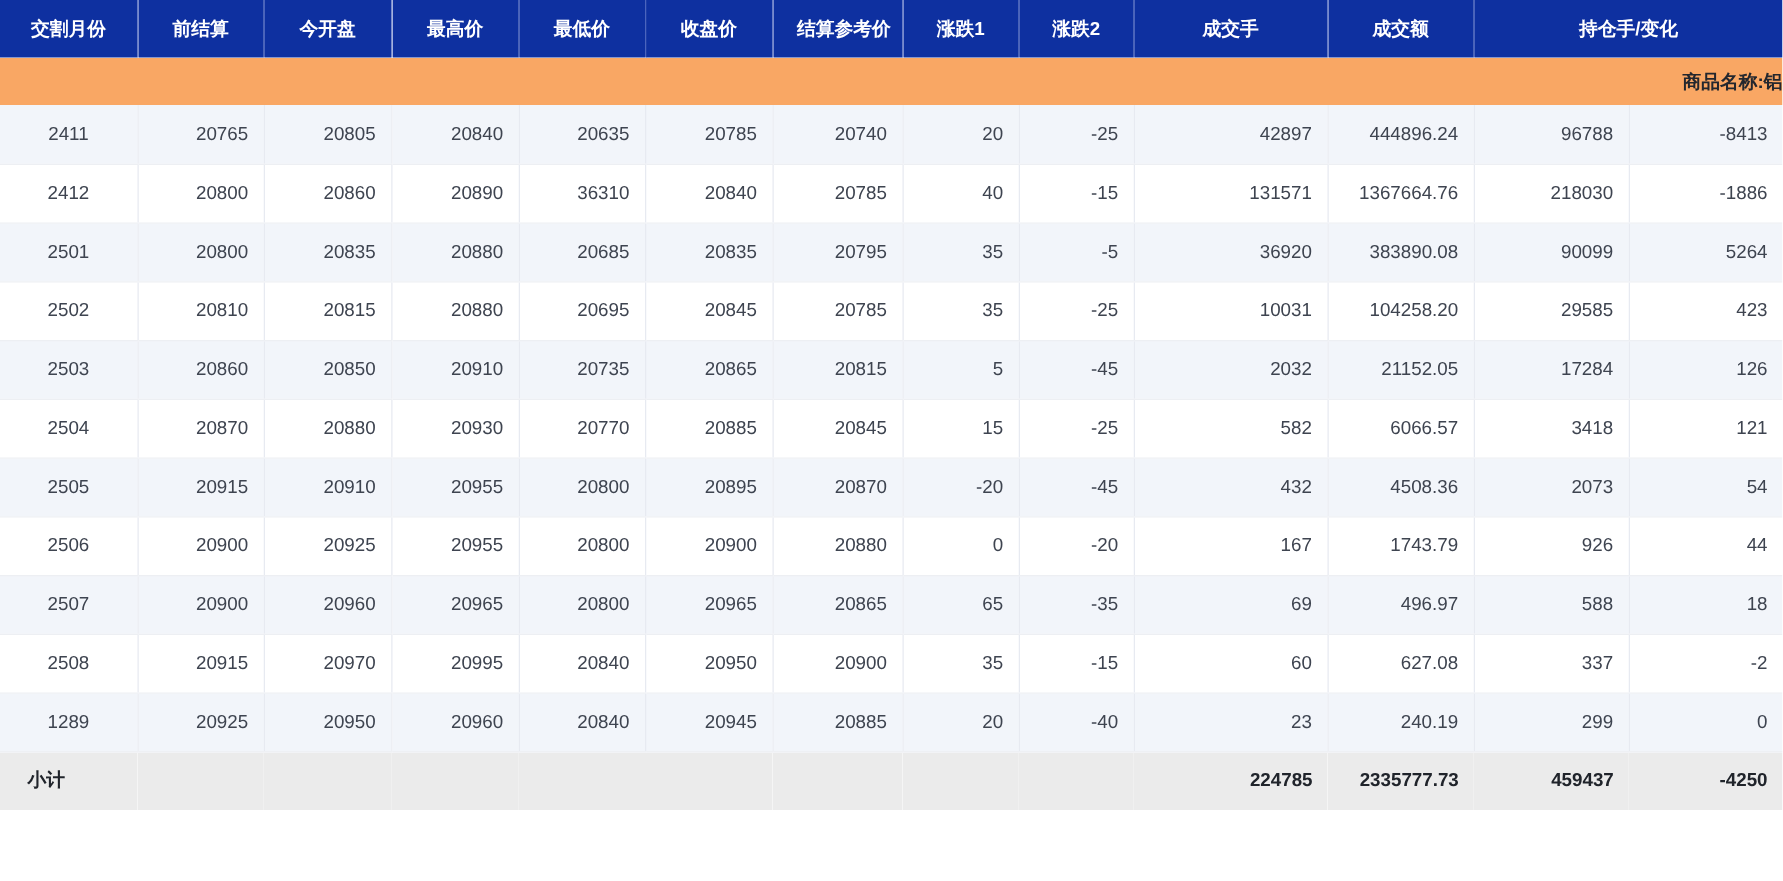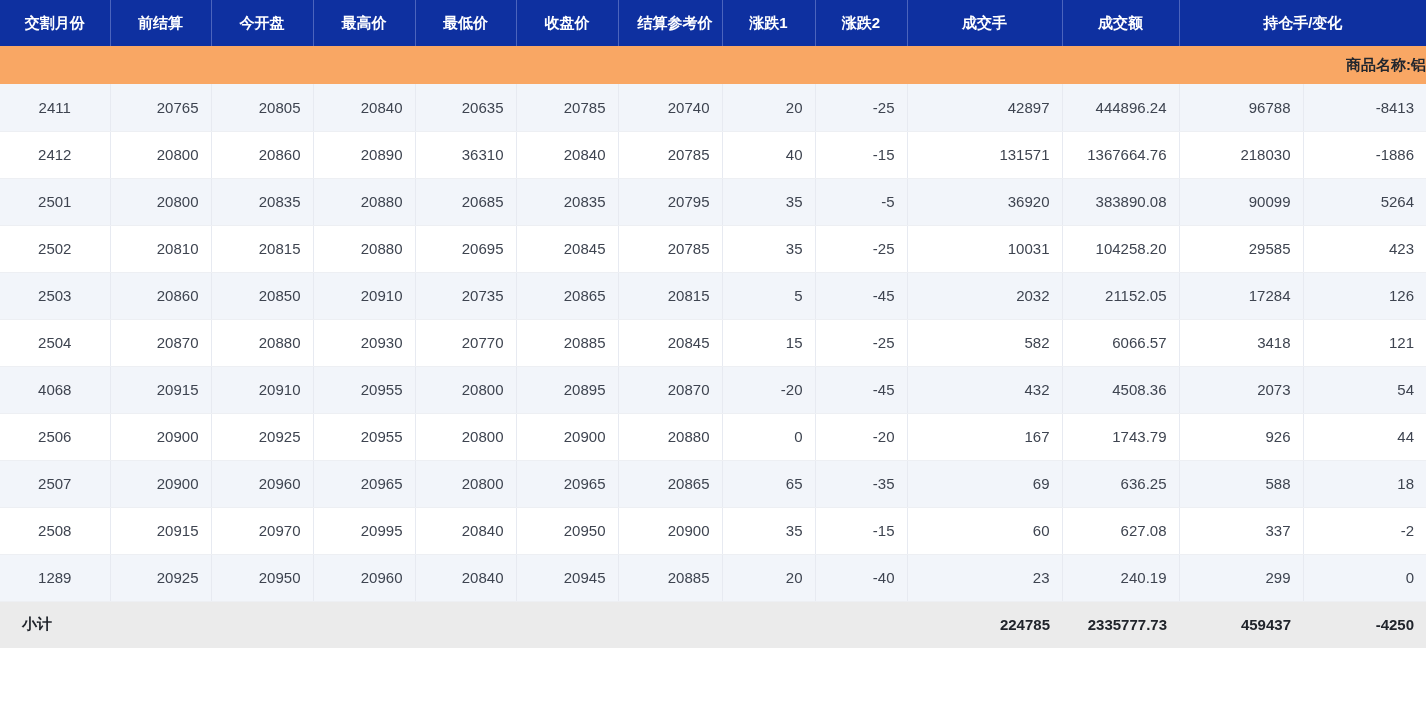--- a/index.html
+++ b/index.html
@@ -159,21 +159,21 @@
         <td class="c-right">20885</td>
         <td class="c-right">20845</td>
         <td class="c-right">15</td>
         <td class="c-right">-25</td>
         <td class="c-right">582</td>
         <td class="c-right">6066.57</td>
         <td class="c-right">3418</td>
         <td class="c-right">121</td>
       </tr>
       <tr class="data-row">
-        <td class="c-center">4068</td>
+        <td class="c-center">2505</td>
         <td class="c-right">20915</td>
         <td class="c-right">20910</td>
         <td class="c-right">20955</td>
         <td class="c-right">20800</td>
         <td class="c-right">20895</td>
         <td class="c-right">20870</td>
         <td class="c-right">-20</td>
         <td class="c-right">-45</td>
         <td class="c-right">432</td>
         <td class="c-right">4508.36</td>
@@ -199,21 +199,21 @@
         <td class="c-center">2507</td>
         <td class="c-right">20900</td>
         <td class="c-right">20960</td>
         <td class="c-right">20965</td>
         <td class="c-right">20800</td>
         <td class="c-right">20965</td>
         <td class="c-right">20865</td>
         <td class="c-right">65</td>
         <td class="c-right">-35</td>
         <td class="c-right">69</td>
-        <td class="c-right">636.25</td>
+        <td class="c-right">496.97</td>
         <td class="c-right">588</td>
         <td class="c-right">18</td>
       </tr>
       <tr class="data-row">
         <td class="c-center">2508</td>
         <td class="c-right">20915</td>
         <td class="c-right">20970</td>
         <td class="c-right">20995</td>
         <td class="c-right">20840</td>
         <td class="c-right">20950</td>

